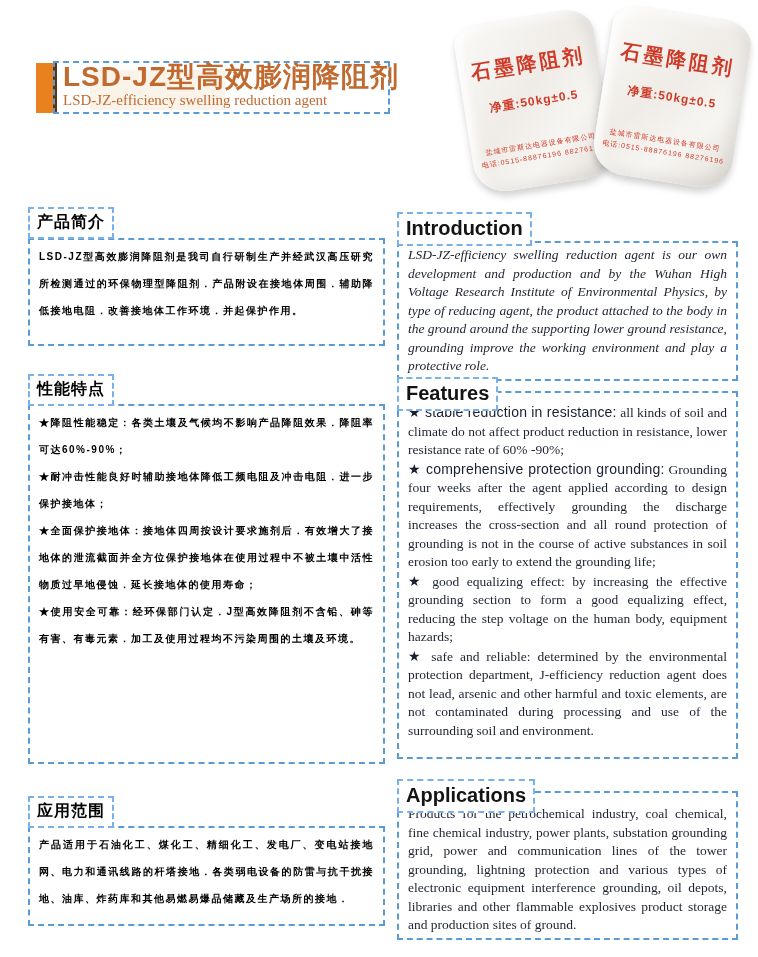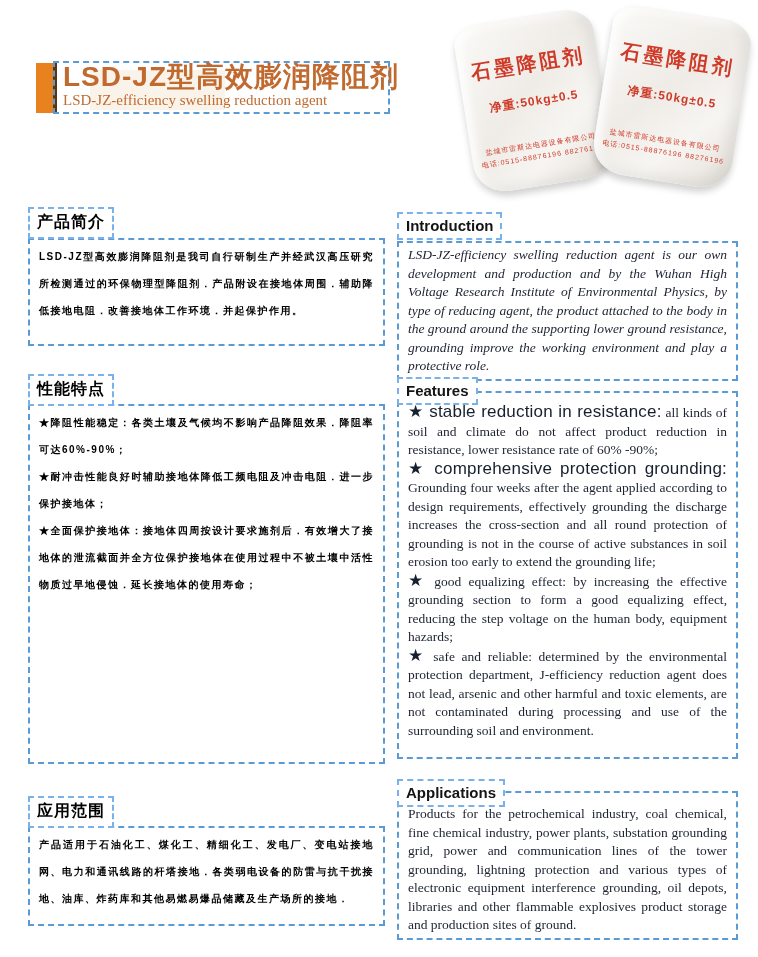--- a/index.html
+++ b/index.html
@@ -30,30 +30,30 @@
   .bag-right{left:150px;top:10px;transform:rotate(9deg);}
   .bag-title{margin-top:34px;font-size:20px;font-weight:bold;letter-spacing:3px;white-space:nowrap;}
   .bag-weight{margin-top:16px;font-size:12px;font-weight:bold;letter-spacing:1px;}
   .bag-company{margin-top:30px;font-size:7px;letter-spacing:1px;white-space:nowrap;}
   .bag-phone{margin-top:2px;font-size:7px;letter-spacing:1px;white-space:nowrap;}
 
   
   .sec-head{position:absolute;border:2px dashed #7ab1ea;background:#ffffff;z-index:2;
         font-weight:bold;padding:3px 7px 4px 7px;white-space:nowrap;box-sizing:border-box;}
   .sec-head.cn{font-size:16px;color:#000;letter-spacing:1px;}
-  .sec-head.en{font-family:"Liberation Sans",sans-serif;font-size:15px;color:#141414;}
+  .sec-head.en{font-family:"Liberation Sans",sans-serif;font-size:20px;color:#141414;}
   .sec-body{position:absolute;border:2px dashed #5b9bd5;box-sizing:border-box;
         padding:3px 9px;background:#ffffff;}
   .cn-text{font-size:10px;font-weight:bold;color:#000;line-height:27px;
         letter-spacing:1.5px;text-align:justify;}
   .cn-text p{margin:0;}
   .en-text{font-family:"Liberation Serif",serif;font-size:13.5px;color:#1c2230;
         line-height:18.5px;text-align:justify;}
   .en-text p{margin:0;}
-  .flead{font-family:"Liberation Sans",sans-serif;font-size:17px;letter-spacing:.2px;color:#17202e;}
+  .flead{font-family:"Liberation Sans",sans-serif;font-size:14px;letter-spacing:.2px;color:#17202e;}
 
   
   .l-head1{left:28px;top:207px;}
   .l-body1{left:28px;top:238px;width:357px;min-height:108px;}
   .l-head2{left:28px;top:374px;}
   .l-body2{left:28px;top:404px;width:357px;min-height:360px;}
   .l-head3{left:28px;top:796px;}
   .l-body3{left:28px;top:826px;width:357px;min-height:100px;}
 
   .r-head1{left:397px;top:212px;}
@@ -93,20 +93,21 @@
   <div class="sec-head cn l-head1">产品简介</div>
   <div class="sec-body l-body1 cn-text">
     <p>LSD-JZ型高效膨润降阻剂是我司自行研制生产并经武汉高压研究所检测通过的环保物理型降阻剂．产品附设在接地体周围．辅助降低接地电阻．改善接地体工作环境．并起保护作用。</p>
   </div>
 
   <div class="sec-head cn l-head2">性能特点</div>
   <div class="sec-body l-body2 cn-text">
     <p>★降阻性能稳定：各类土壤及气候均不影响产品降阻效果．降阻率可达60%-90%；</p>
     <p>★耐冲击性能良好时辅助接地体降低工频电阻及冲击电阻．进一步保护接地体；</p>
     <p>★全面保护接地体：接地体四周按设计要求施剂后．有效增大了接地体的泄流截面并全方位保护接地体在使用过程中不被土壤中活性物质过早地侵蚀．延长接地体的使用寿命；</p>
+    <p>★使用安全可靠：经环保部门认定．J型高效降阻剂不含铅、砷等有害、有毒元素．加工及使用过程均不污染周围的土壤及环境。</p>
   </div>
 
   <div class="sec-head cn l-head3">应用范围</div>
   <div class="sec-body l-body3 cn-text">
     <p>产品适用于石油化工、煤化工、精细化工、发电厂、变电站接地网、电力和通讯线路的杆塔接地．各类弱电设备的防雷与抗干扰接地、油库、炸药库和其他易燃易爆品储藏及生产场所的接地．</p>
   </div>
 
   <div class="sec-head en r-head1">Introduction</div>
   <div class="sec-body r-body1 en-text">
     <p>LSD-JZ-efficiency swelling reduction agent is our own development and production and by the Wuhan High Voltage Research Institute of Environmental Physics, by type of reducing agent, the product attached to the body in the ground around the supporting lower ground resistance, grounding improve the working environment and play a protective role.</p>

